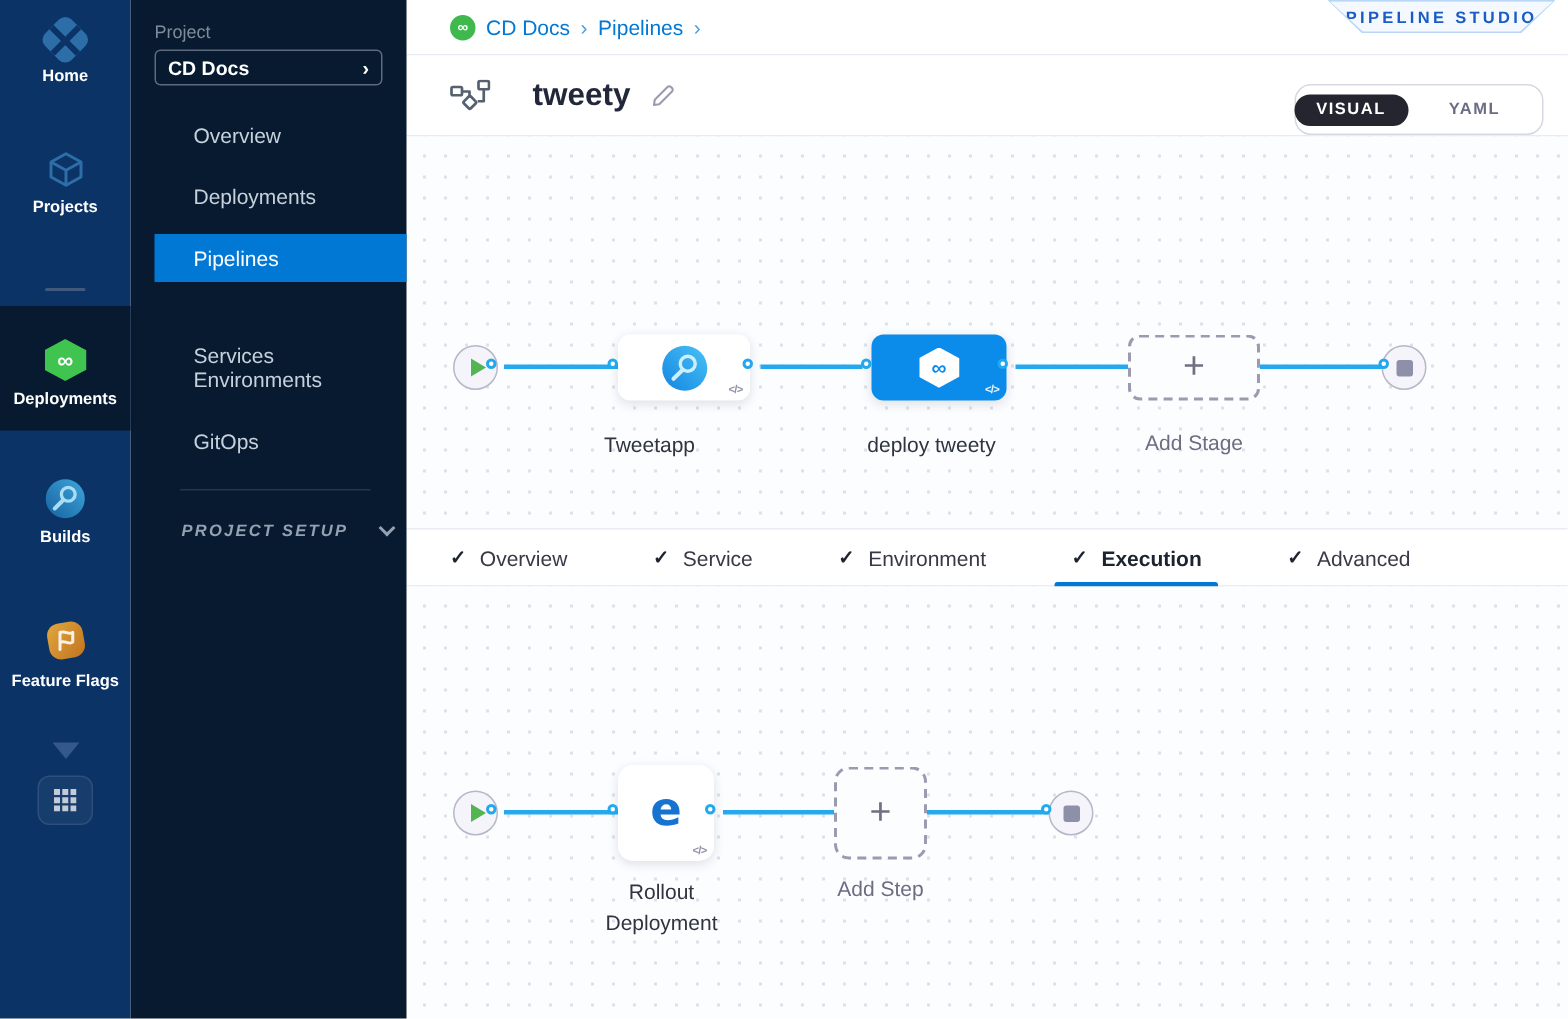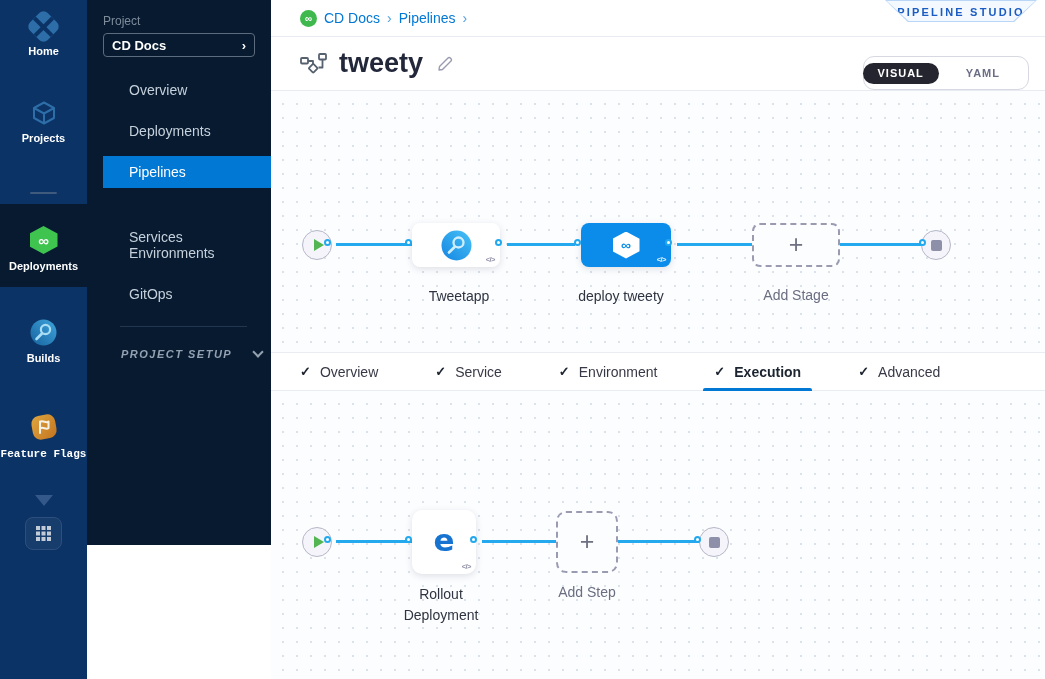--- a/index.html
+++ b/index.html
@@ -16,21 +16,21 @@
   .home-diamond::before { content:""; position:absolute; left:0; top:10.5px; width:25px; height:4px; background:#0b3365; }
   .home-diamond::after { content:""; position:absolute; top:0; left:10.5px; height:25px; width:4px; background:#0b3365; }
 
   .hexagon { clip-path:polygon(50% 0%, 100% 27%, 100% 73%, 50% 100%, 0% 73%, 0% 27%); display:flex; align-items:center; justify-content:center; }
   .rail-hex { width:28px; height:28px; background:#3fc44f; margin:0 auto; color:#fff; font-size:15px; font-weight:700; }
 
   .tri-down { width:0; height:0; border-left:9px solid transparent; border-right:9px solid transparent; border-top:11px solid #35588a; margin:0 auto; }
   .grid-btn { position:absolute; left:25px; top:517px; width:37px; height:33px; border:1px solid #2e4f7d; border-radius:8px; background:rgba(255,255,255,0.05); display:flex; align-items:center; justify-content:center; cursor:pointer; }
 
   
-  #sidebar { position:absolute; left:87px; top:0; width:184px; height:545px; background:#071a30; z-index:4; }
+  #sidebar { position:absolute; left:87px; top:0; width:184px; height:679px; background:#071a30; z-index:4; }
   .proj-label { position:absolute; left:16px; top:14px; font-size:12px; color:#7e8c9a; }
   .proj-select { position:absolute; left:16px; top:33px; width:152px; height:24px; border:1px solid #5c6b7d; border-radius:4px; color:#fff; font-size:13px; font-weight:700; display:flex; align-items:center; padding:0 8px; cursor:pointer; }
   .proj-select .chev { margin-left:auto; font-size:13px; font-weight:700; color:#fff; }
   .nav-item { position:absolute; left:0; width:184px; height:32px; display:flex; align-items:center; padding-left:42px; font-size:14px; color:#c6d1dc; cursor:pointer; }
   .nav-item.active { background:#0278d5; color:#fff; left:16px; width:168px; padding-left:26px; }
   .sb-divider { position:absolute; left:33px; top:326px; width:127px; height:1px; background:#22364e; }
   .setup-row { position:absolute; left:34px; top:348px; display:flex; align-items:center; gap:22px; cursor:pointer; }
   .setup-label { font-size:11px; letter-spacing:1.5px; color:#93a1b0; font-weight:700;font-style:italic; }
   .chev-down { width:8px; height:8px; border-left:2px solid #93a1b0; border-bottom:2px solid #93a1b0; transform:rotate(-45deg); margin-top:-4px; }
 
@@ -40,21 +40,21 @@
   .crumb-row { position:absolute; left:0; top:0; width:774px; height:37px; border-bottom:1px solid #e8ebf1; display:flex; align-items:center; padding-left:29px; gap:7px; background:#fff; }
   .crumb-icon { width:17px; height:17px; border-radius:50%; background:#3fb94d; color:#fff; font-size:10px; font-weight:700; display:flex; align-items:center; justify-content:center; }
   .crumb-link { color:#0278d5; font-size:14px; cursor:pointer; text-decoration:none; }
   .crumb-sep { color:#4d9fe0; font-size:14px; }
 
   .studio-badge { position:absolute; top:0; right:8px; width:152px; height:22px; clip-path:polygon(0 0,100% 0,85% 100%,15% 100%); background:#b9d6f6; display:flex; align-items:center; justify-content:center; z-index:6; }
   .studio-badge-inner { width:149px; height:20.5px; clip-path:polygon(0 0,100% 0,85% 100%,15% 100%); background:#f3f9ff; display:flex; align-items:center; justify-content:center; }
   .studio-badge-inner span { font-size:11px; font-weight:700; letter-spacing:2.2px; color:#1a5cc2; margin-top:2px; }
 
   .title-row { position:absolute; left:0; top:37px; width:774px; height:54px; border-bottom:1px solid #e8ebf1; display:flex; align-items:center; padding-left:29px; background:#fff; }
-  .pipe-title { font-size:27px; font-weight:700; color:#22273a; margin-left:12px; }
+  .pipe-title { font-size:21px; font-weight:700; color:#22273a; margin-left:28px; }
   .edit-pencil { margin-left:14px; cursor:pointer; }
 
   .toggle { position:absolute; right:16px; top:56px; height:34px; border:1px solid #d7d8e2; border-radius:11px; background:#fff; display:flex; align-items:center; }
   .toggle-seg { font-size:11px; font-weight:700; letter-spacing:1px; padding:0 28px; height:21px; display:flex; align-items:center; cursor:pointer; color:#6b6d85; }
   .toggle-seg.sel { background:#24252e; color:#fff; border-radius:11px; height:21px; margin:-1px; padding:0 15px; }
 
   .canvas { position:absolute; left:0; width:774px; background-color:#fcfdff; background-image:radial-gradient(#dbe2ea 1.1px, transparent 1.2px); background-size:14px 14px; background-position:5px 6px; }
   #canvas1 { top:91px; height:261px; }
   #canvas2 { top:391px; height:288px; }
 
@@ -116,21 +116,21 @@
             <stop offset="1" stop-color="#3fa5dc"></stop>
       </linearGradient>
         </defs>
       <circle cx="13.5" cy="13.5" r="13" fill="url(#gb)"></circle>
       <circle cx="15.5" cy="10.5" r="4.6" fill="none" stroke="#a8ddf4" stroke-width="2.2"></circle>
       <line x1="12" y1="14.5" x2="6.5" y2="20" stroke="#a8ddf4" stroke-width="2.6" stroke-linecap="round"></line>
     </svg>
     <div class="rail-label">Builds</div>
   </div>
 
-  <div class="rail-item" style="top:412px;font-family:Liberation Mono, monospace;">
+  <div class="rail-item" style="top:412px;">
     <svg width="30" height="30" viewBox="0 0 30 30" style="display:block;margin:0 auto 1px;">
       <defs>
           <linearGradient id="gf" x1="0" y1="0" x2="1" y2="1">
         <stop offset="0" stop-color="#dfa73f"></stop>
             <stop offset="1" stop-color="#c3731f"></stop>
       </linearGradient>
         </defs>
       <rect x="3" y="3" width="24" height="24" rx="8" fill="url(#gf)" transform="rotate(-10 15 15)"></rect>
       <path d="M11 21 V9.5 M11 10 c3-2.5 6 2 8.5 -0.5 V16 c-2.5 2.5 -5.5 -2 -8.5 0.5" fill="none" stroke="#f6f1e6" stroke-width="2" stroke-linecap="round" stroke-linejoin="round"></path>
     </svg>
@@ -268,21 +268,21 @@
       <div class="stopsq"></div>
     </div>
 
     <div class="cdot" style="left:53px;  top:148px;"></div>
     <div class="cdot" style="left:134px; top:148px;"></div>
     <div class="cdot" style="left:224px; top:148px;"></div>
     <div class="cdot" style="left:303px; top:148px;"></div>
     <div class="cdot" style="left:394px; top:148px;"></div>
     <div class="cdot" style="left:648px; top:148px;"></div>
 
-    <div class="node-label" style="left:118px; top:197px;">Tweetapp</div>
+    <div class="node-label" style="left:92px; top:197px;">Tweetapp</div>
     <div class="node-label" style="left:280px; top:197px;">deploy tweety</div>
     <div class="node-label dim" style="left:455px; top:196px;">Add Stage</div>
   </div>
 
   <div class="tabstrip">
     <div class="tab">
       <span class="check">✓</span>
       <span>Overview</span>
     </div>
     <div class="tab">

